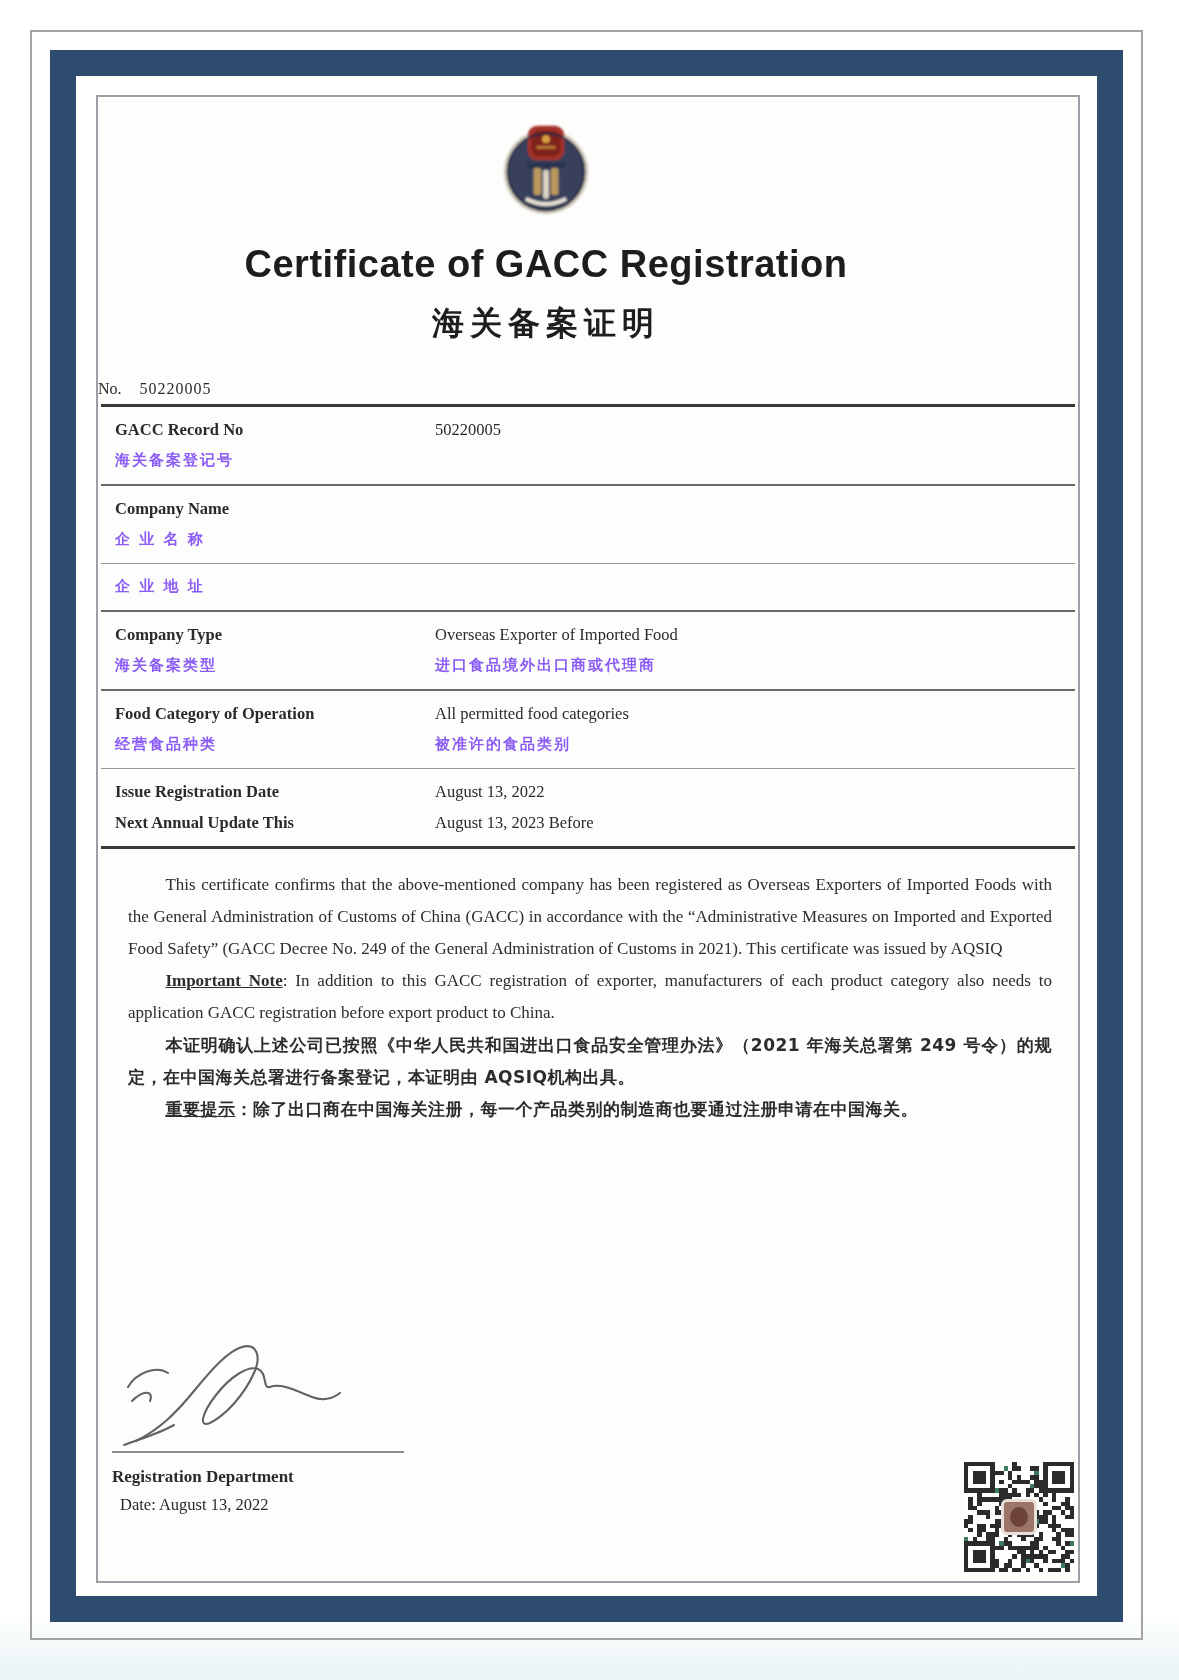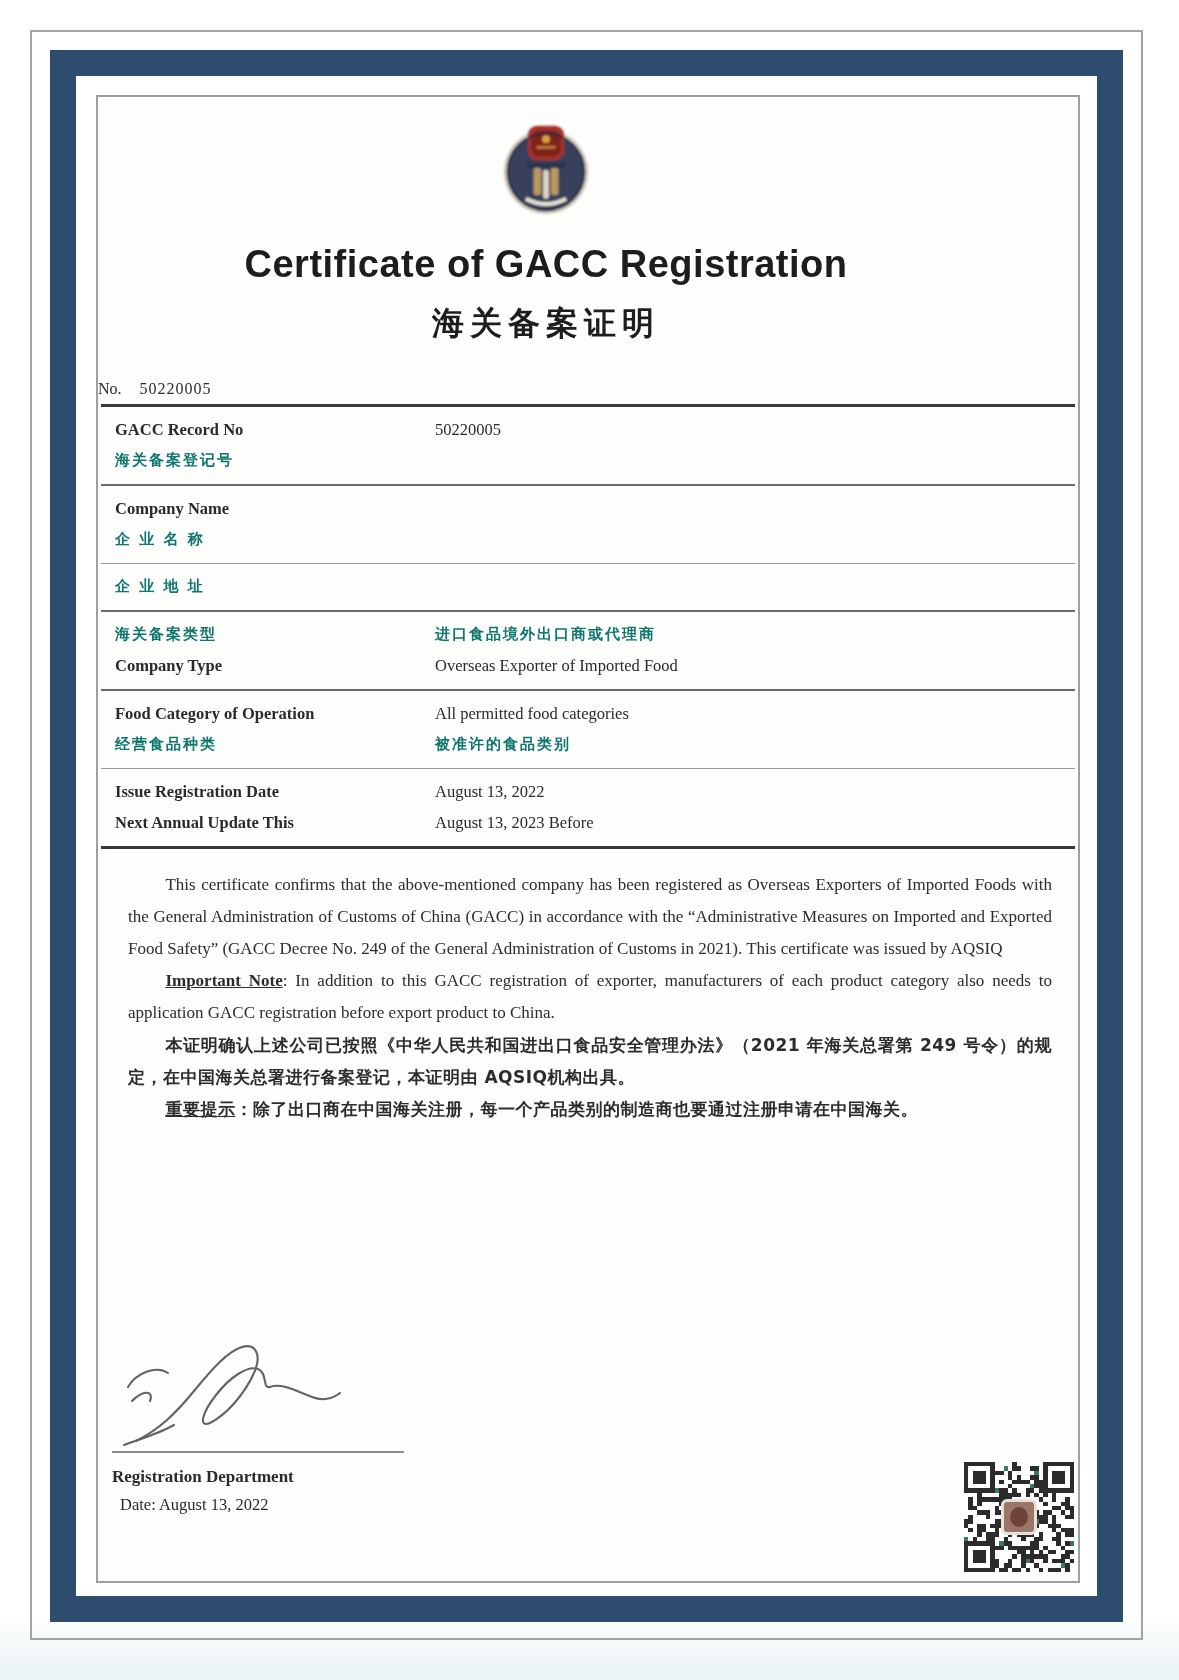--- a/index.html
+++ b/index.html
@@ -50,21 +50,21 @@
   .trow:last-child{border-bottom:none;}
   .trow.light{border-bottom-color:#9b9b9b;border-bottom-width:1px;}
   .tline{display:flex;min-height:31px;align-items:center;}
   .tlabel{
     width:320px;flex:none;padding-left:14px;
     font-size:16.5px;font-weight:600;color:#2a2a2a;
   }
   .tvalue{flex:1;font-size:16.5px;color:#2a2a2a;}
   .zh{
     font-family:"DejaVu Sans","Liberation Sans",sans-serif;
-    font-size:15px;font-weight:700;letter-spacing:2px;color:#0f766e;
+    font-size:15px;font-weight:700;letter-spacing:2px;color:#8b5cf6;
   }
   
   .body-text{margin:20px 26px 0 30px;text-align:justify;}
   .body-text p{
     margin:0;font-size:17px;line-height:32px;color:#2c2c2c;
     text-indent:2.2em;
   }
   .lead-underline{font-weight:700;text-decoration:underline;}
   .p-zh{
     font-family:"DejaVu Sans","Liberation Sans",sans-serif;
@@ -157,26 +157,26 @@
 
     <div class="trow">
       <div class="tline">
         <div class="tlabel zh">企 业 地 址</div>
         <div class="tvalue zh"></div>
       </div>
     </div>
 
     <div class="trow">
       <div class="tline">
+        <div class="tlabel">Company Type</div>
+        <div class="tvalue">Overseas Exporter of Imported Food</div>
+      </div>
+      <div class="tline">
         <div class="tlabel zh">海关备案类型</div>
         <div class="tvalue zh">进口食品境外出口商或代理商</div>
-      </div>
-      <div class="tline">
-        <div class="tlabel">Company Type</div>
-        <div class="tvalue">Overseas Exporter of Imported Food</div>
       </div>
     </div>
 
     <div class="trow light">
       <div class="tline">
         <div class="tlabel">Food Category of Operation</div>
         <div class="tvalue">All permitted food categories</div>
       </div>
       <div class="tline">
         <div class="tlabel zh">经营食品种类</div>

